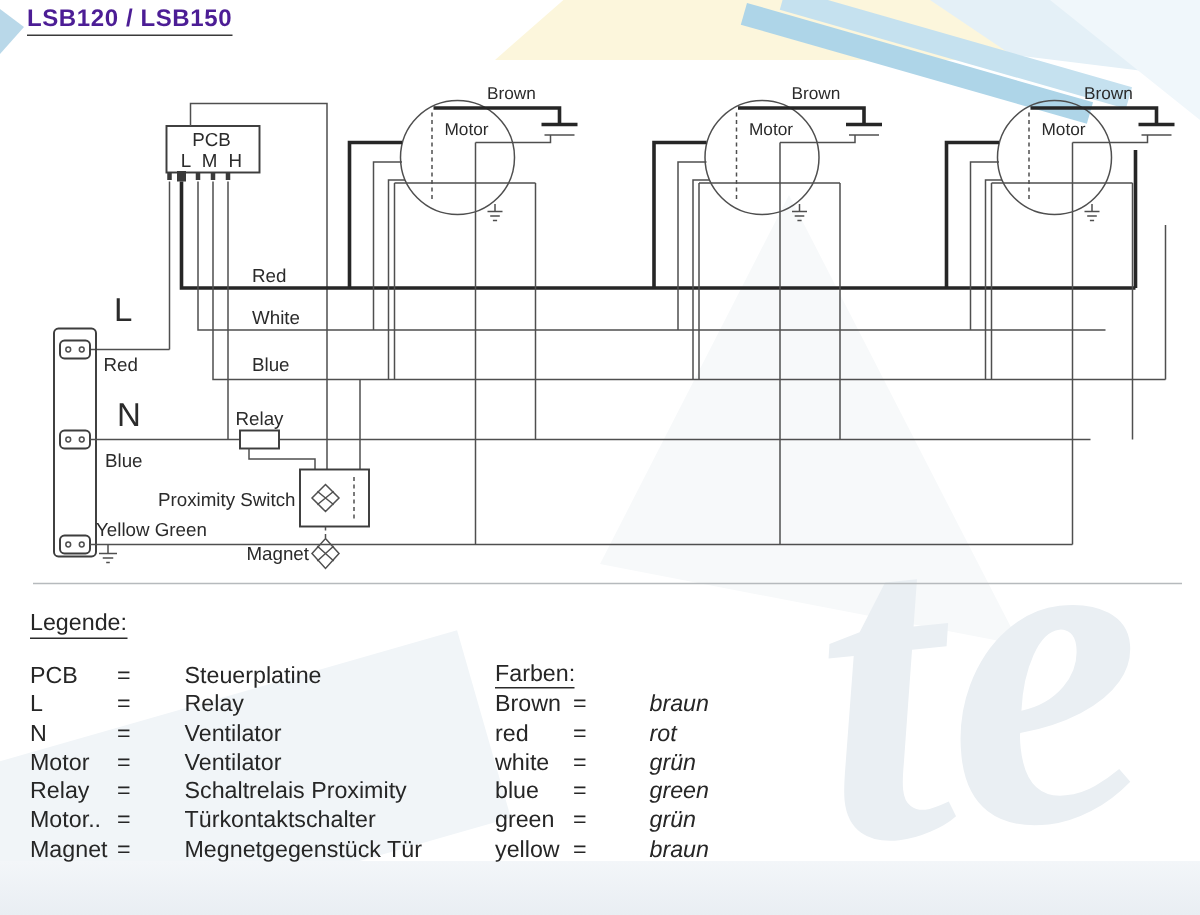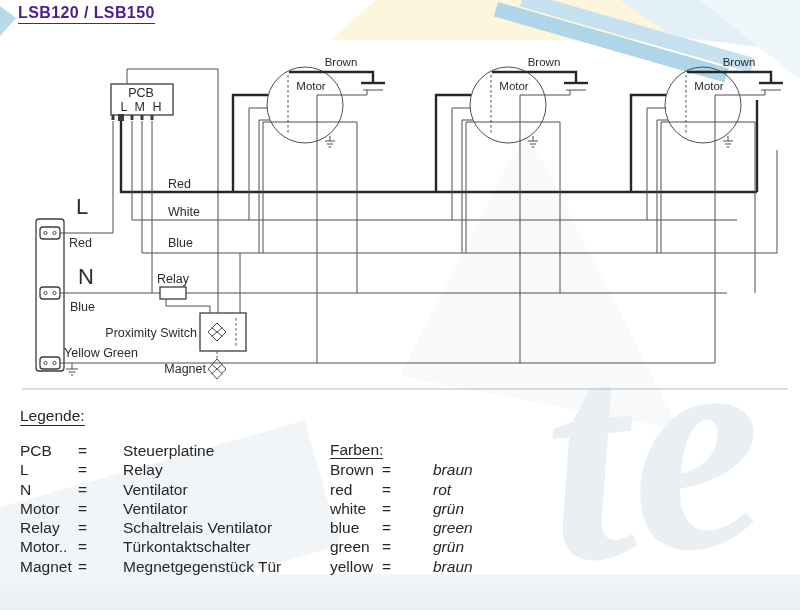--- a/index.html
+++ b/index.html
@@ -231,21 +231,21 @@
     <span class="c2">Ventilator</span>
   </div>
   <div class="lgrow">
     <span class="c0">Motor</span>
     <span class="c1">=</span>
     <span class="c2">Ventilator</span>
   </div>
   <div class="lgrow">
     <span class="c0">Relay</span>
     <span class="c1">=</span>
-    <span class="c2">Schaltrelais Ventilator</span>
+    <span class="c2">Schaltrelais Proximity</span>
   </div>
   <div class="lgrow">
     <span class="c0">Motor..</span>
     <span class="c1">=</span>
     <span class="c2">Türkontaktschalter</span>
   </div>
   <div class="lgrow">
     <span class="c0">Magnet</span>
     <span class="c1">=</span>
     <span class="c2">Megnetgegenstück Tür</span>

